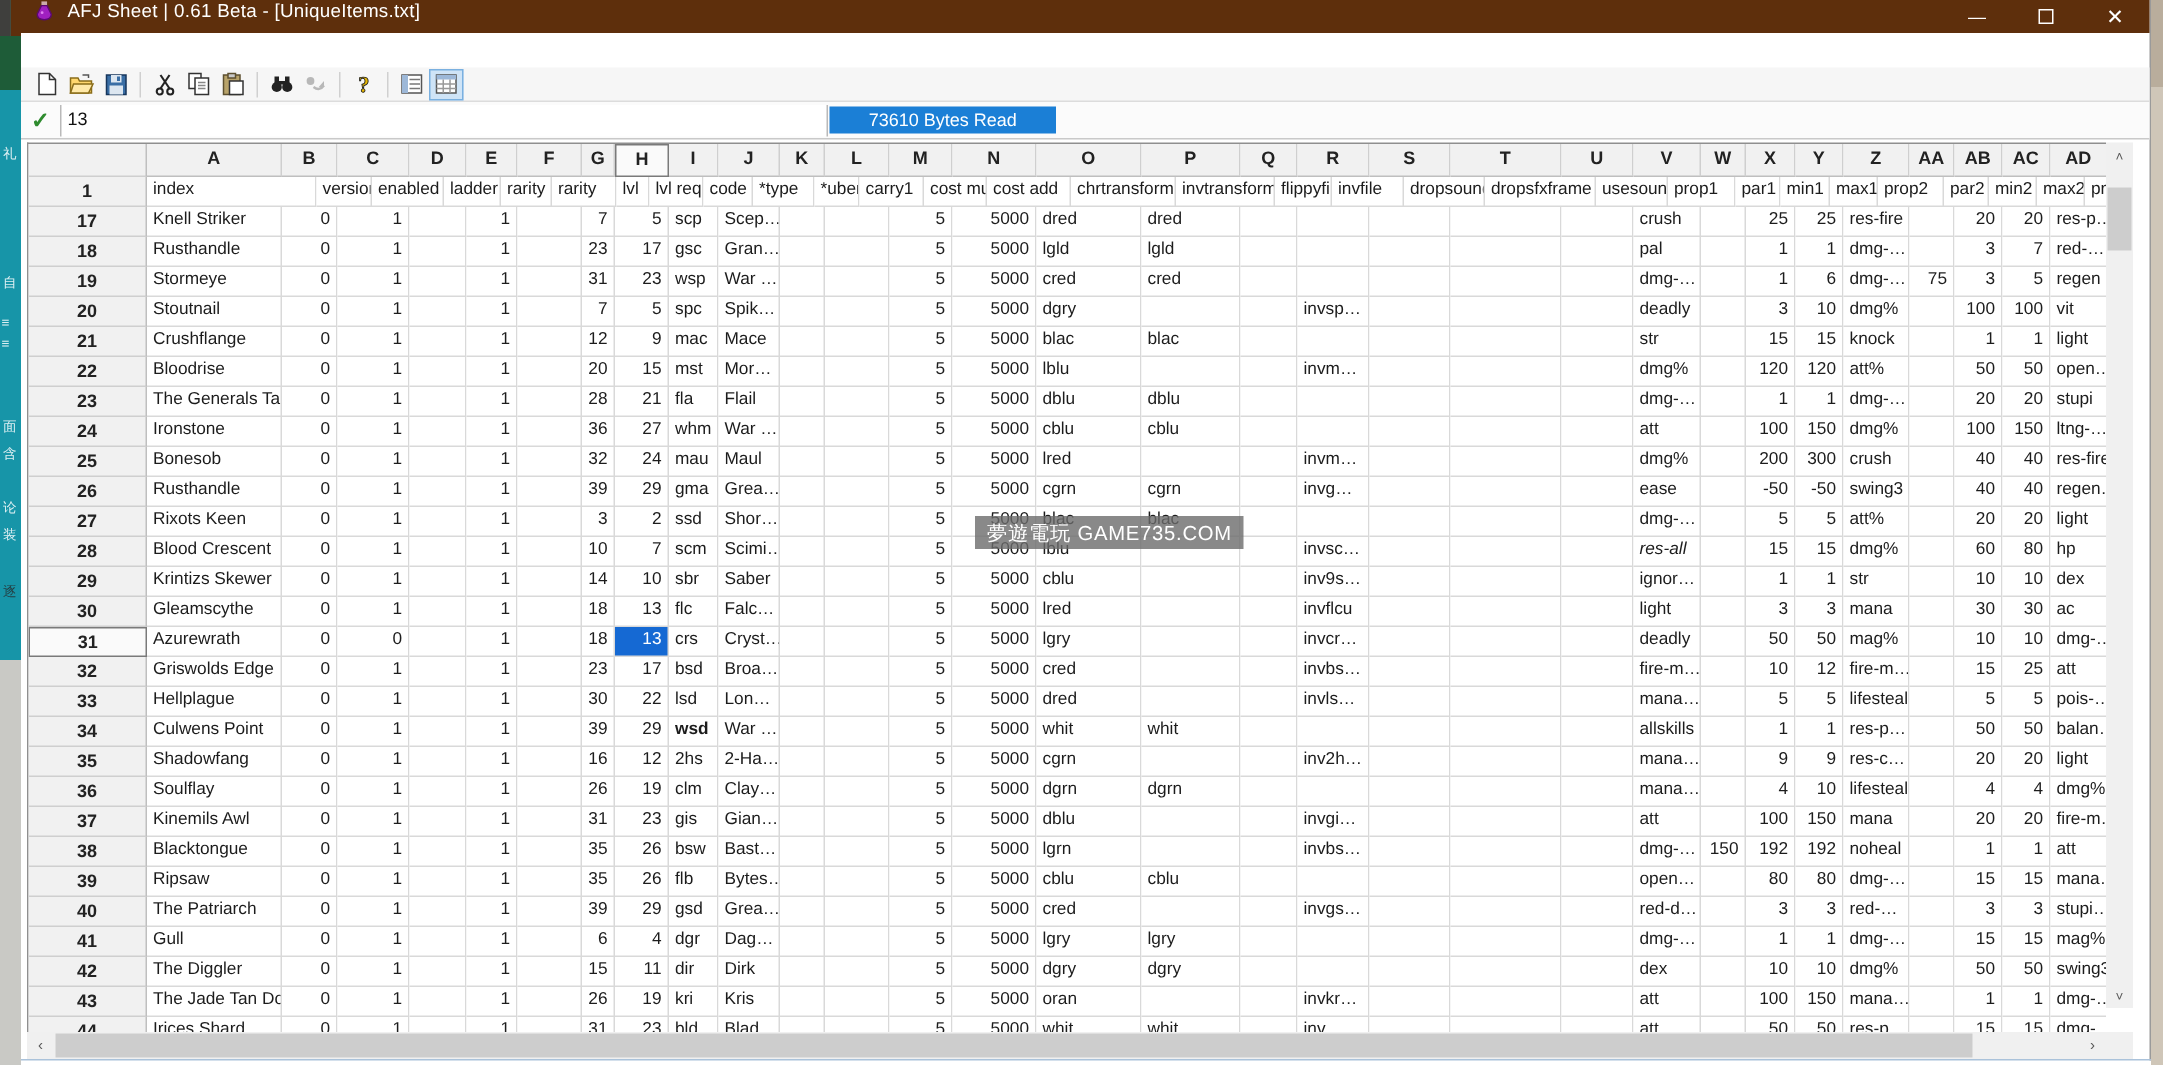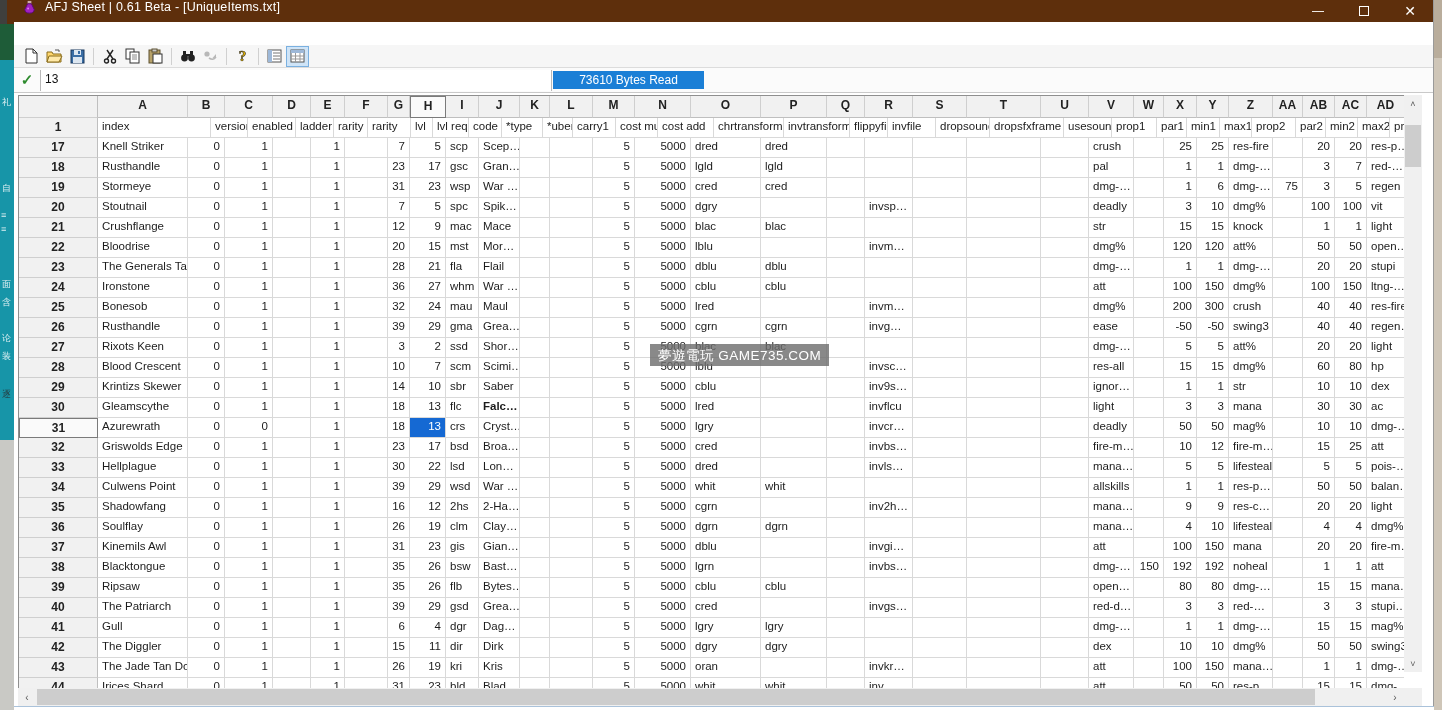--- a/index.html
+++ b/index.html
@@ -657,21 +657,21 @@
           <div class="gc" style="width: 43px;"></div>
           <div class="gc num" style="width: 42px;">5</div>
           <div class="gc num" style="width: 56px;">5000</div>
           <div class="gc" style="width: 70px;">lblu</div>
           <div class="gc" style="width: 66px;"></div>
           <div class="gc" style="width: 38px;"></div>
           <div class="gc" style="width: 48px;">invsc…</div>
           <div class="gc" style="width: 54px;"></div>
           <div class="gc" style="width: 74px;"></div>
           <div class="gc" style="width: 48px;"></div>
-          <div class="gc" style="width: 45px;">res-all</div>
+          <div class="gc" style="width: 45px; font-style: italic;">res-all</div>
           <div class="gc" style="width: 30px;"></div>
           <div class="gc num" style="width: 33px;">15</div>
           <div class="gc num" style="width: 32px;">15</div>
           <div class="gc" style="width: 44px;">dmg%</div>
           <div class="gc" style="width: 30px;"></div>
           <div class="gc num" style="width: 32px;">60</div>
           <div class="gc num" style="width: 32px;">80</div>
           <div class="gc" style="width: 38px;">hp</div>
         </div>
         <div class="grow">
@@ -711,21 +711,21 @@
           <div class="gc rowhdr">30</div>
           <div class="gc" style="width: 90px;">Gleamscythe</div>
           <div class="gc num" style="width: 37px;">0</div>
           <div class="gc num" style="width: 48px;">1</div>
           <div class="gc" style="width: 38px;"></div>
           <div class="gc num" style="width: 34px;">1</div>
           <div class="gc" style="width: 43px;"></div>
           <div class="gc num" style="width: 22px;">18</div>
           <div class="gc num" style="width: 36px;">13</div>
           <div class="gc" style="width: 33px;">flc</div>
-          <div class="gc" style="width: 41px; font-weight: bold;">Falc…</div>
+          <div class="gc" style="width: 41px;">Falc…</div>
           <div class="gc" style="width: 30px;"></div>
           <div class="gc" style="width: 43px;"></div>
           <div class="gc num" style="width: 42px;">5</div>
           <div class="gc num" style="width: 56px;">5000</div>
           <div class="gc" style="width: 70px;">lred</div>
           <div class="gc" style="width: 66px;"></div>
           <div class="gc" style="width: 38px;"></div>
           <div class="gc" style="width: 48px;">invflcu</div>
           <div class="gc" style="width: 54px;"></div>
           <div class="gc" style="width: 74px;"></div>
@@ -842,21 +842,21 @@
         <div class="grow">
           <div class="gc rowhdr">34</div>
           <div class="gc" style="width: 90px;">Culwens Point</div>
           <div class="gc num" style="width: 37px;">0</div>
           <div class="gc num" style="width: 48px;">1</div>
           <div class="gc" style="width: 38px;"></div>
           <div class="gc num" style="width: 34px;">1</div>
           <div class="gc" style="width: 43px;"></div>
           <div class="gc num" style="width: 22px;">39</div>
           <div class="gc num" style="width: 36px;">29</div>
-          <div class="gc" style="width: 33px;">wsd</div>
+          <div class="gc" style="width: 33px; font-weight: bold;">wsd</div>
           <div class="gc" style="width: 41px;">War …</div>
           <div class="gc" style="width: 30px;"></div>
           <div class="gc" style="width: 43px;"></div>
           <div class="gc num" style="width: 42px;">5</div>
           <div class="gc num" style="width: 56px;">5000</div>
           <div class="gc" style="width: 70px;">whit</div>
           <div class="gc" style="width: 66px;">whit</div>
           <div class="gc" style="width: 38px;"></div>
           <div class="gc" style="width: 48px;"></div>
           <div class="gc" style="width: 54px;"></div>

